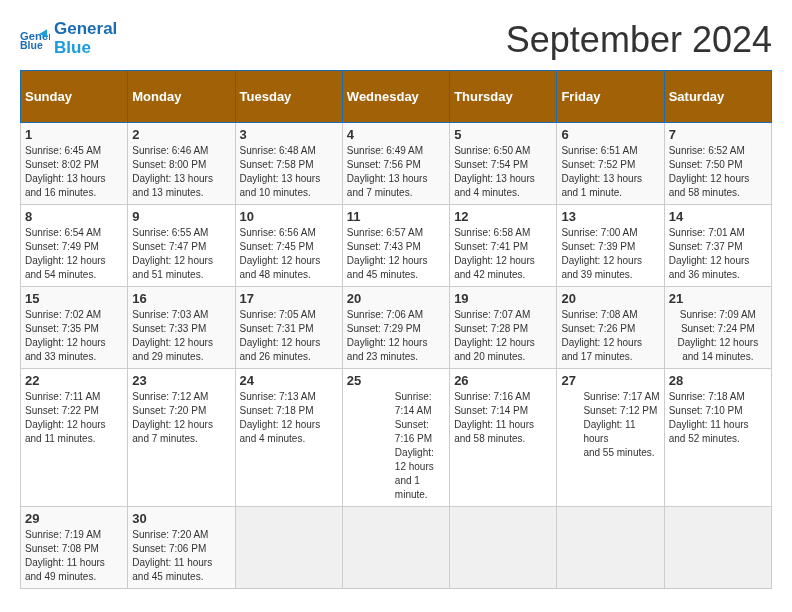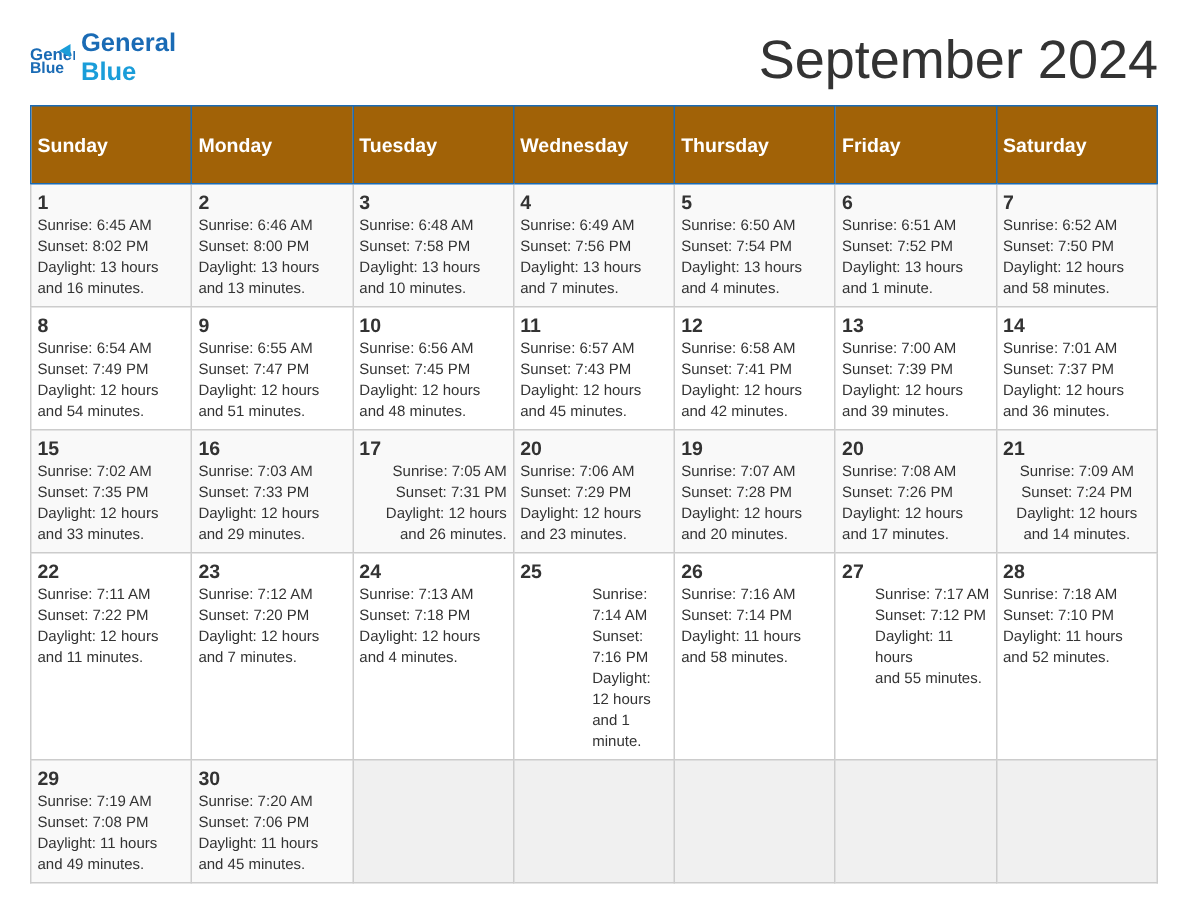--- a/index.html
+++ b/index.html
@@ -226,21 +226,21 @@
         </td>
         <td>
           <span class="day-num">16</span>
           <div class="day-info" style="white-space: pre-line;">Sunrise: 7:03 AM
 Sunset: 7:33 PM
 Daylight: 12 hours
 and 29 minutes.</div>
         </td>
         <td>
           <span class="day-num">17</span>
-          <div class="day-info" style="white-space: pre-line; text-align: right;">Sunrise: 7:05 AM
+          <div class="day-info" style="white-space: pre-line;">Sunrise: 7:05 AM
 Sunset: 7:31 PM
 Daylight: 12 hours
 and 26 minutes.</div>
         </td>
         <td>
           <span class="day-num">20</span>
           <div class="day-info" style="white-space: pre-line;">Sunrise: 7:06 AM
 Sunset: 7:29 PM
 Daylight: 12 hours
 and 23 minutes.</div>

